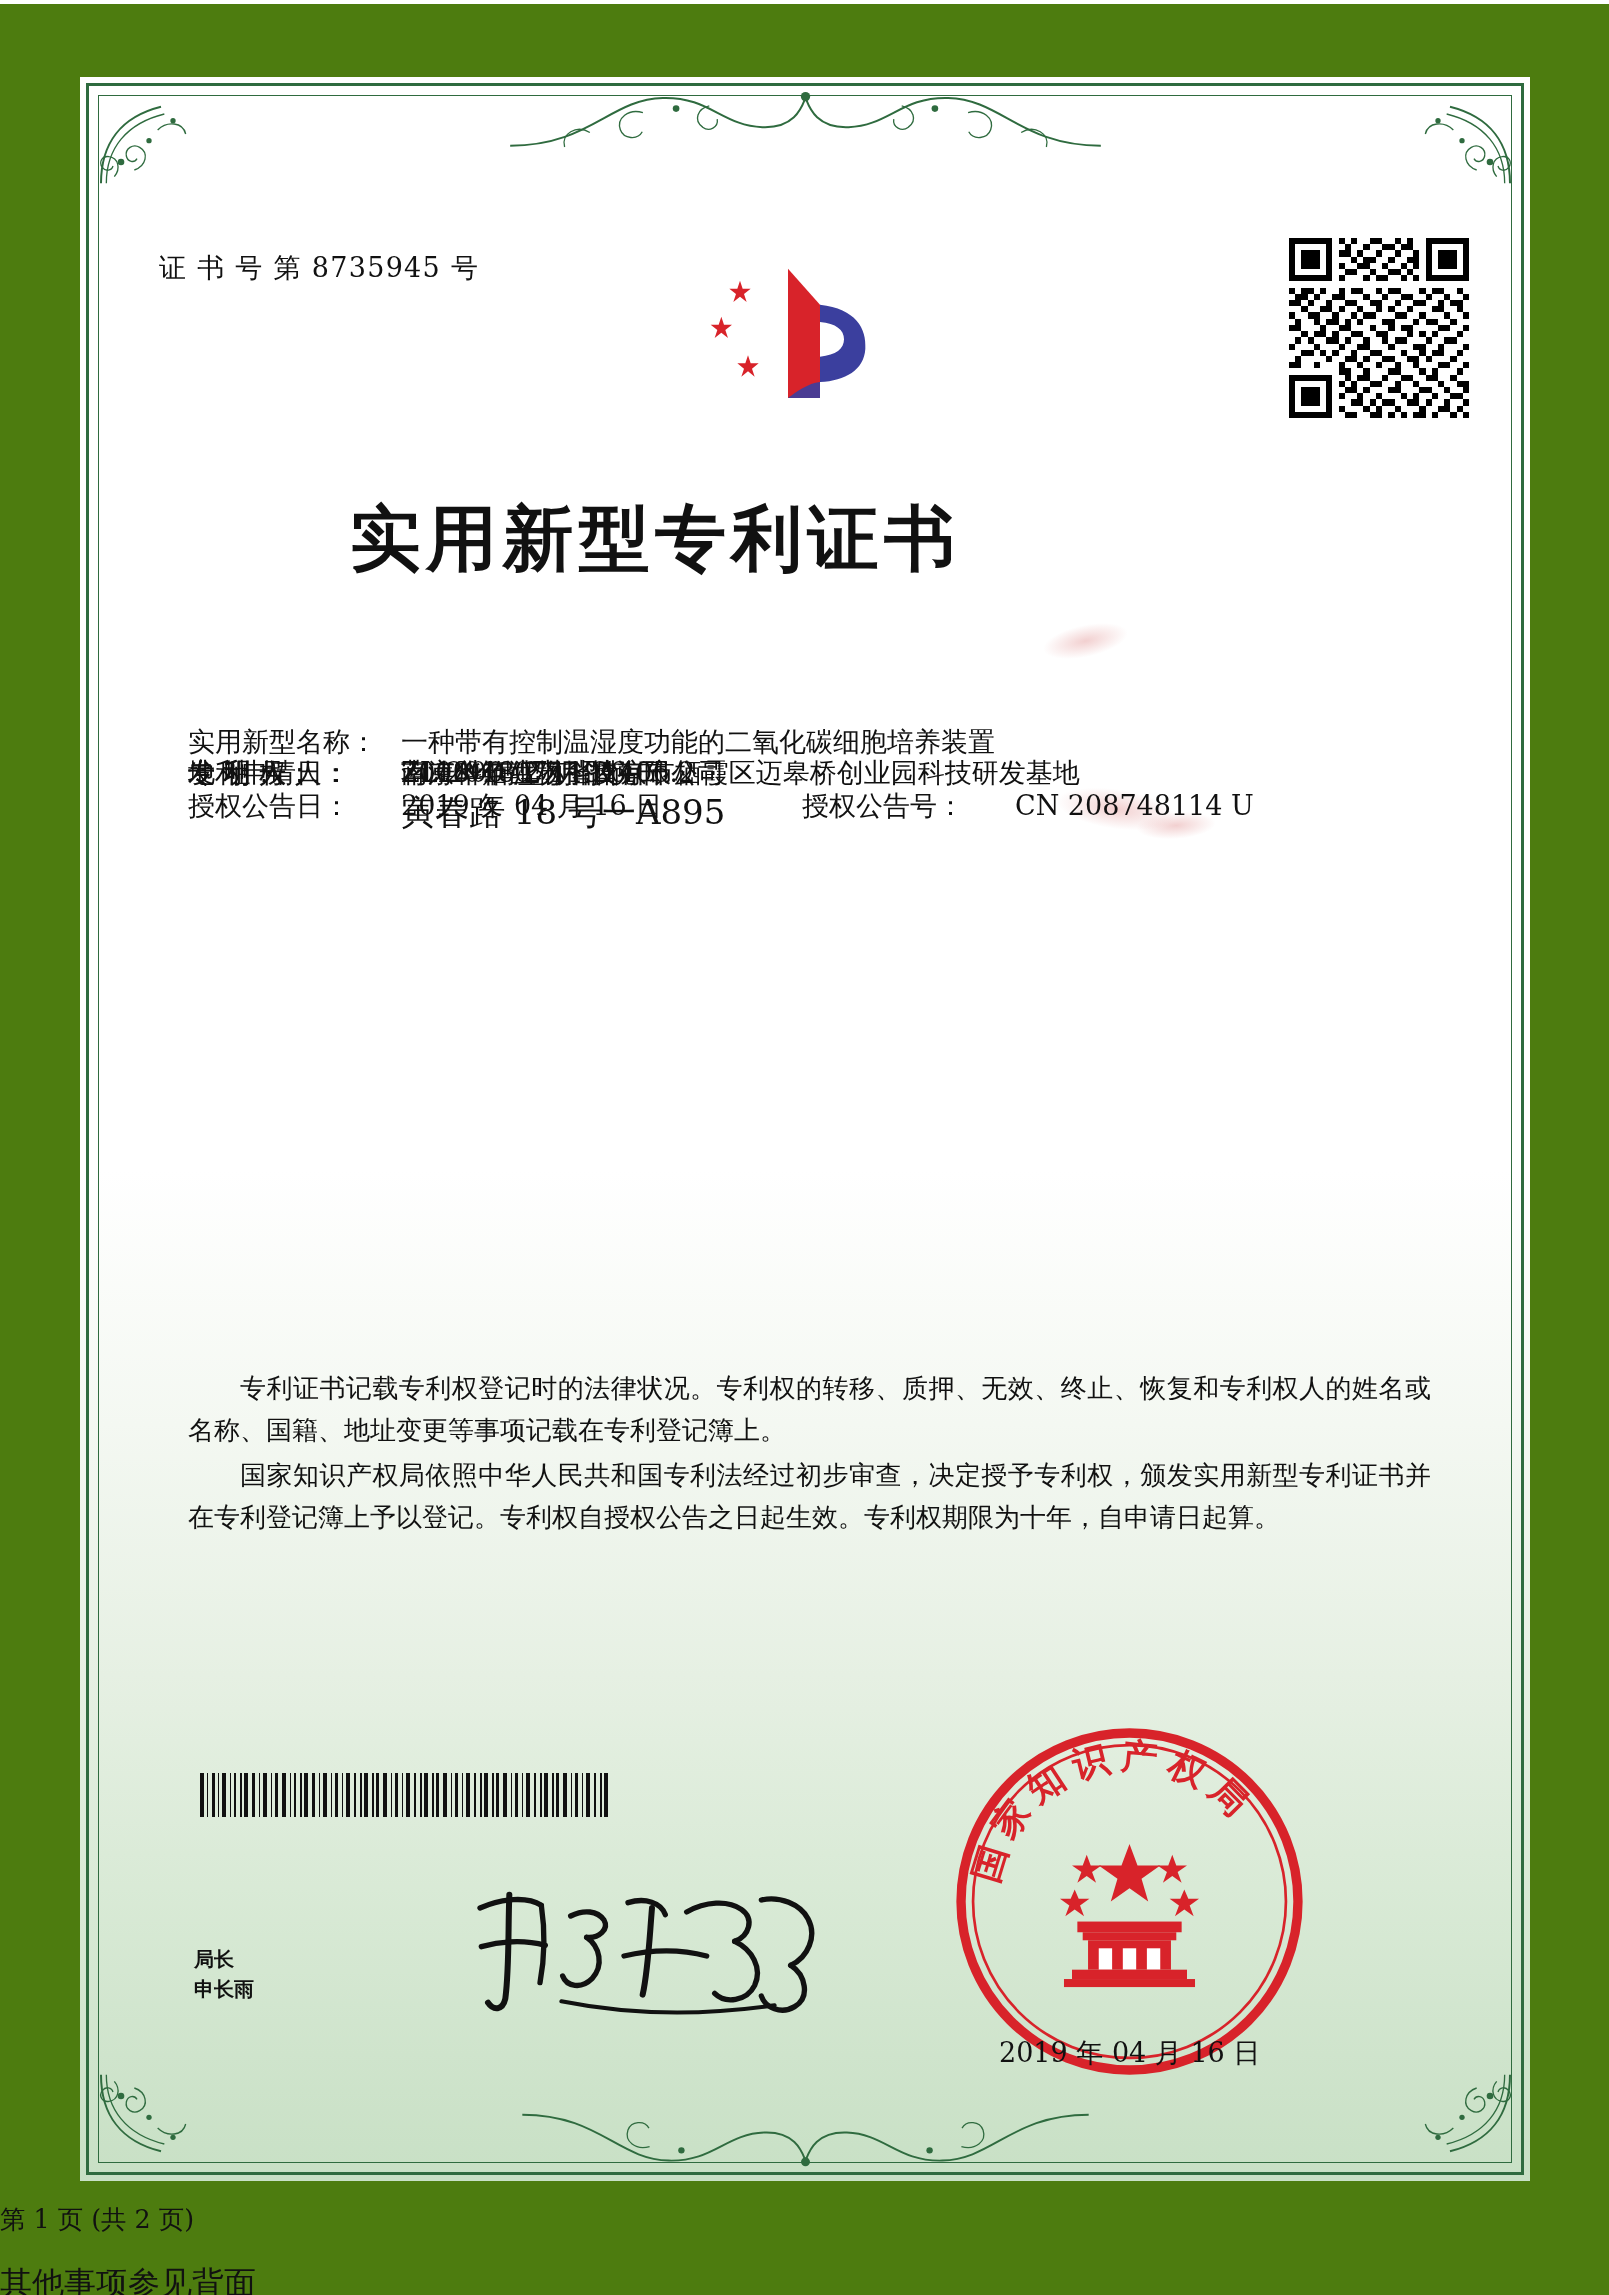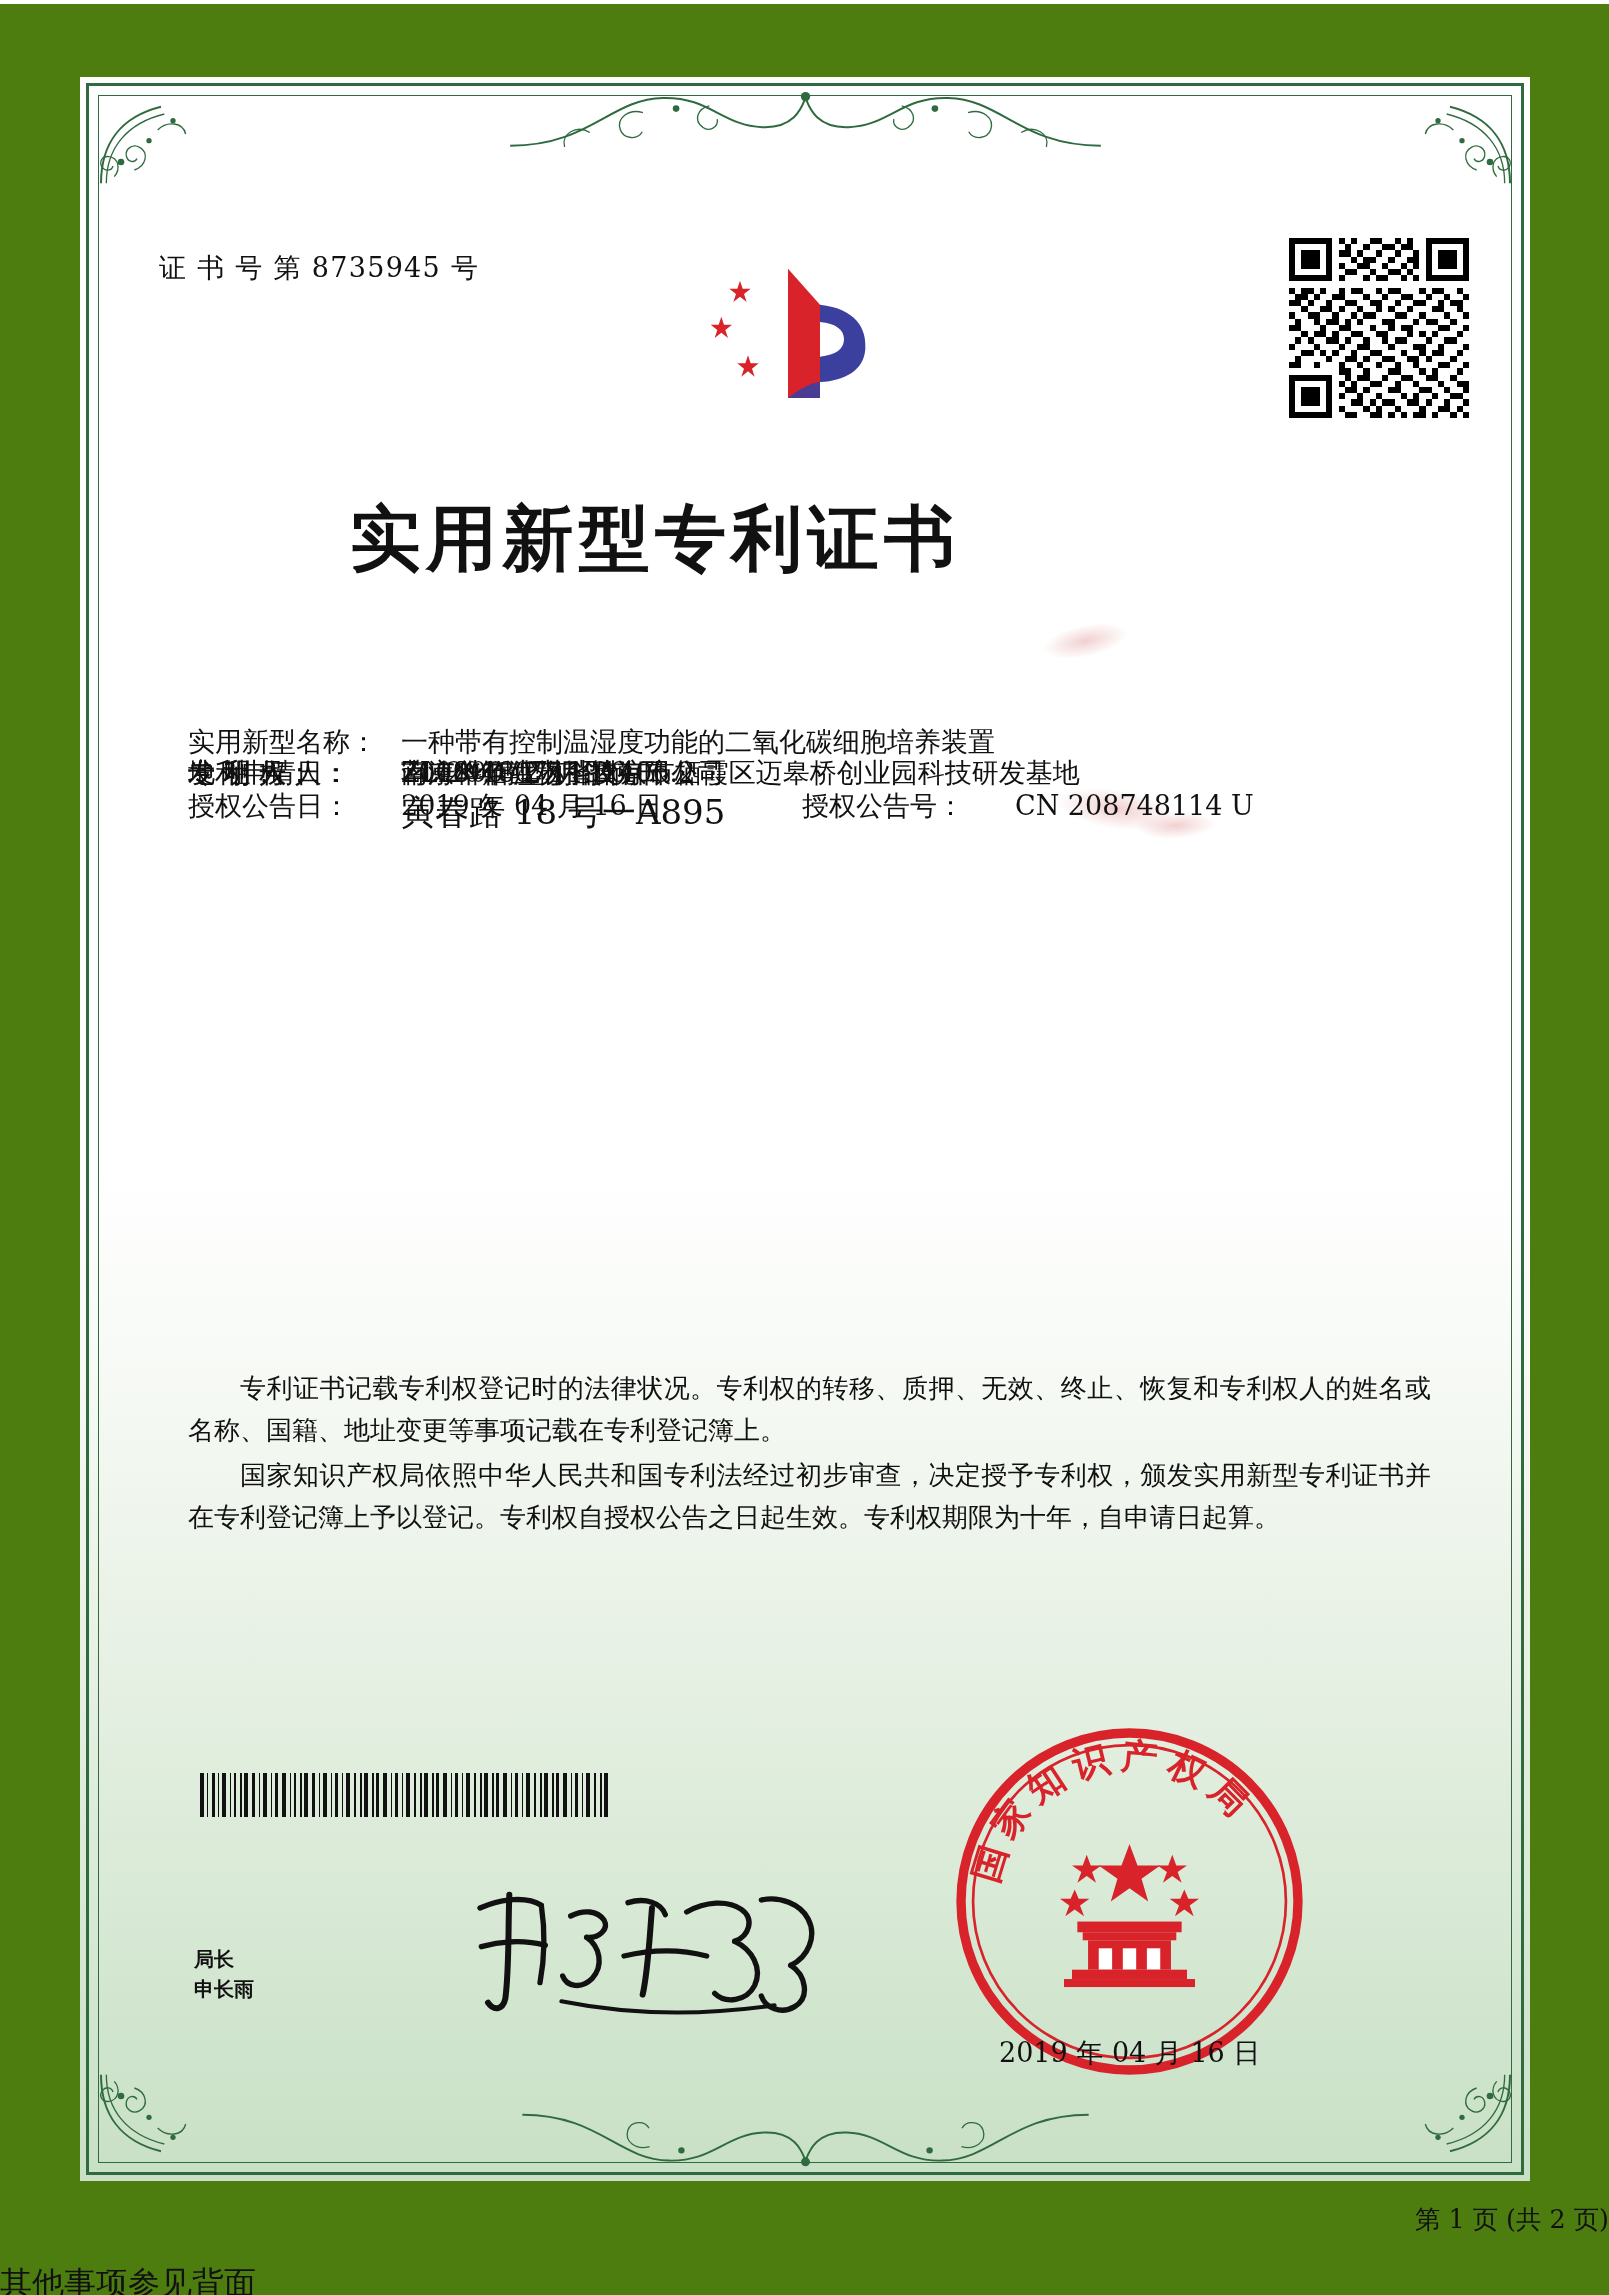--- a/index.html
+++ b/index.html
@@ -219,21 +219,21 @@
     font-size: 27px;
     color: #111;
     white-space: nowrap;
   }
 
   
   .page-no {
     position: absolute;
     left: 0; top: 2199px;
     width: 1609px;
-    text-align: right;
+    text-align: left;
     font-size: 25.4px;
     color: #111;
   }
   .back-note {
     position: absolute;
     left: 0; top: 2258px;
     width: 1358px;
     text-align: left;
     font-size: 32px;
     color: #111;

